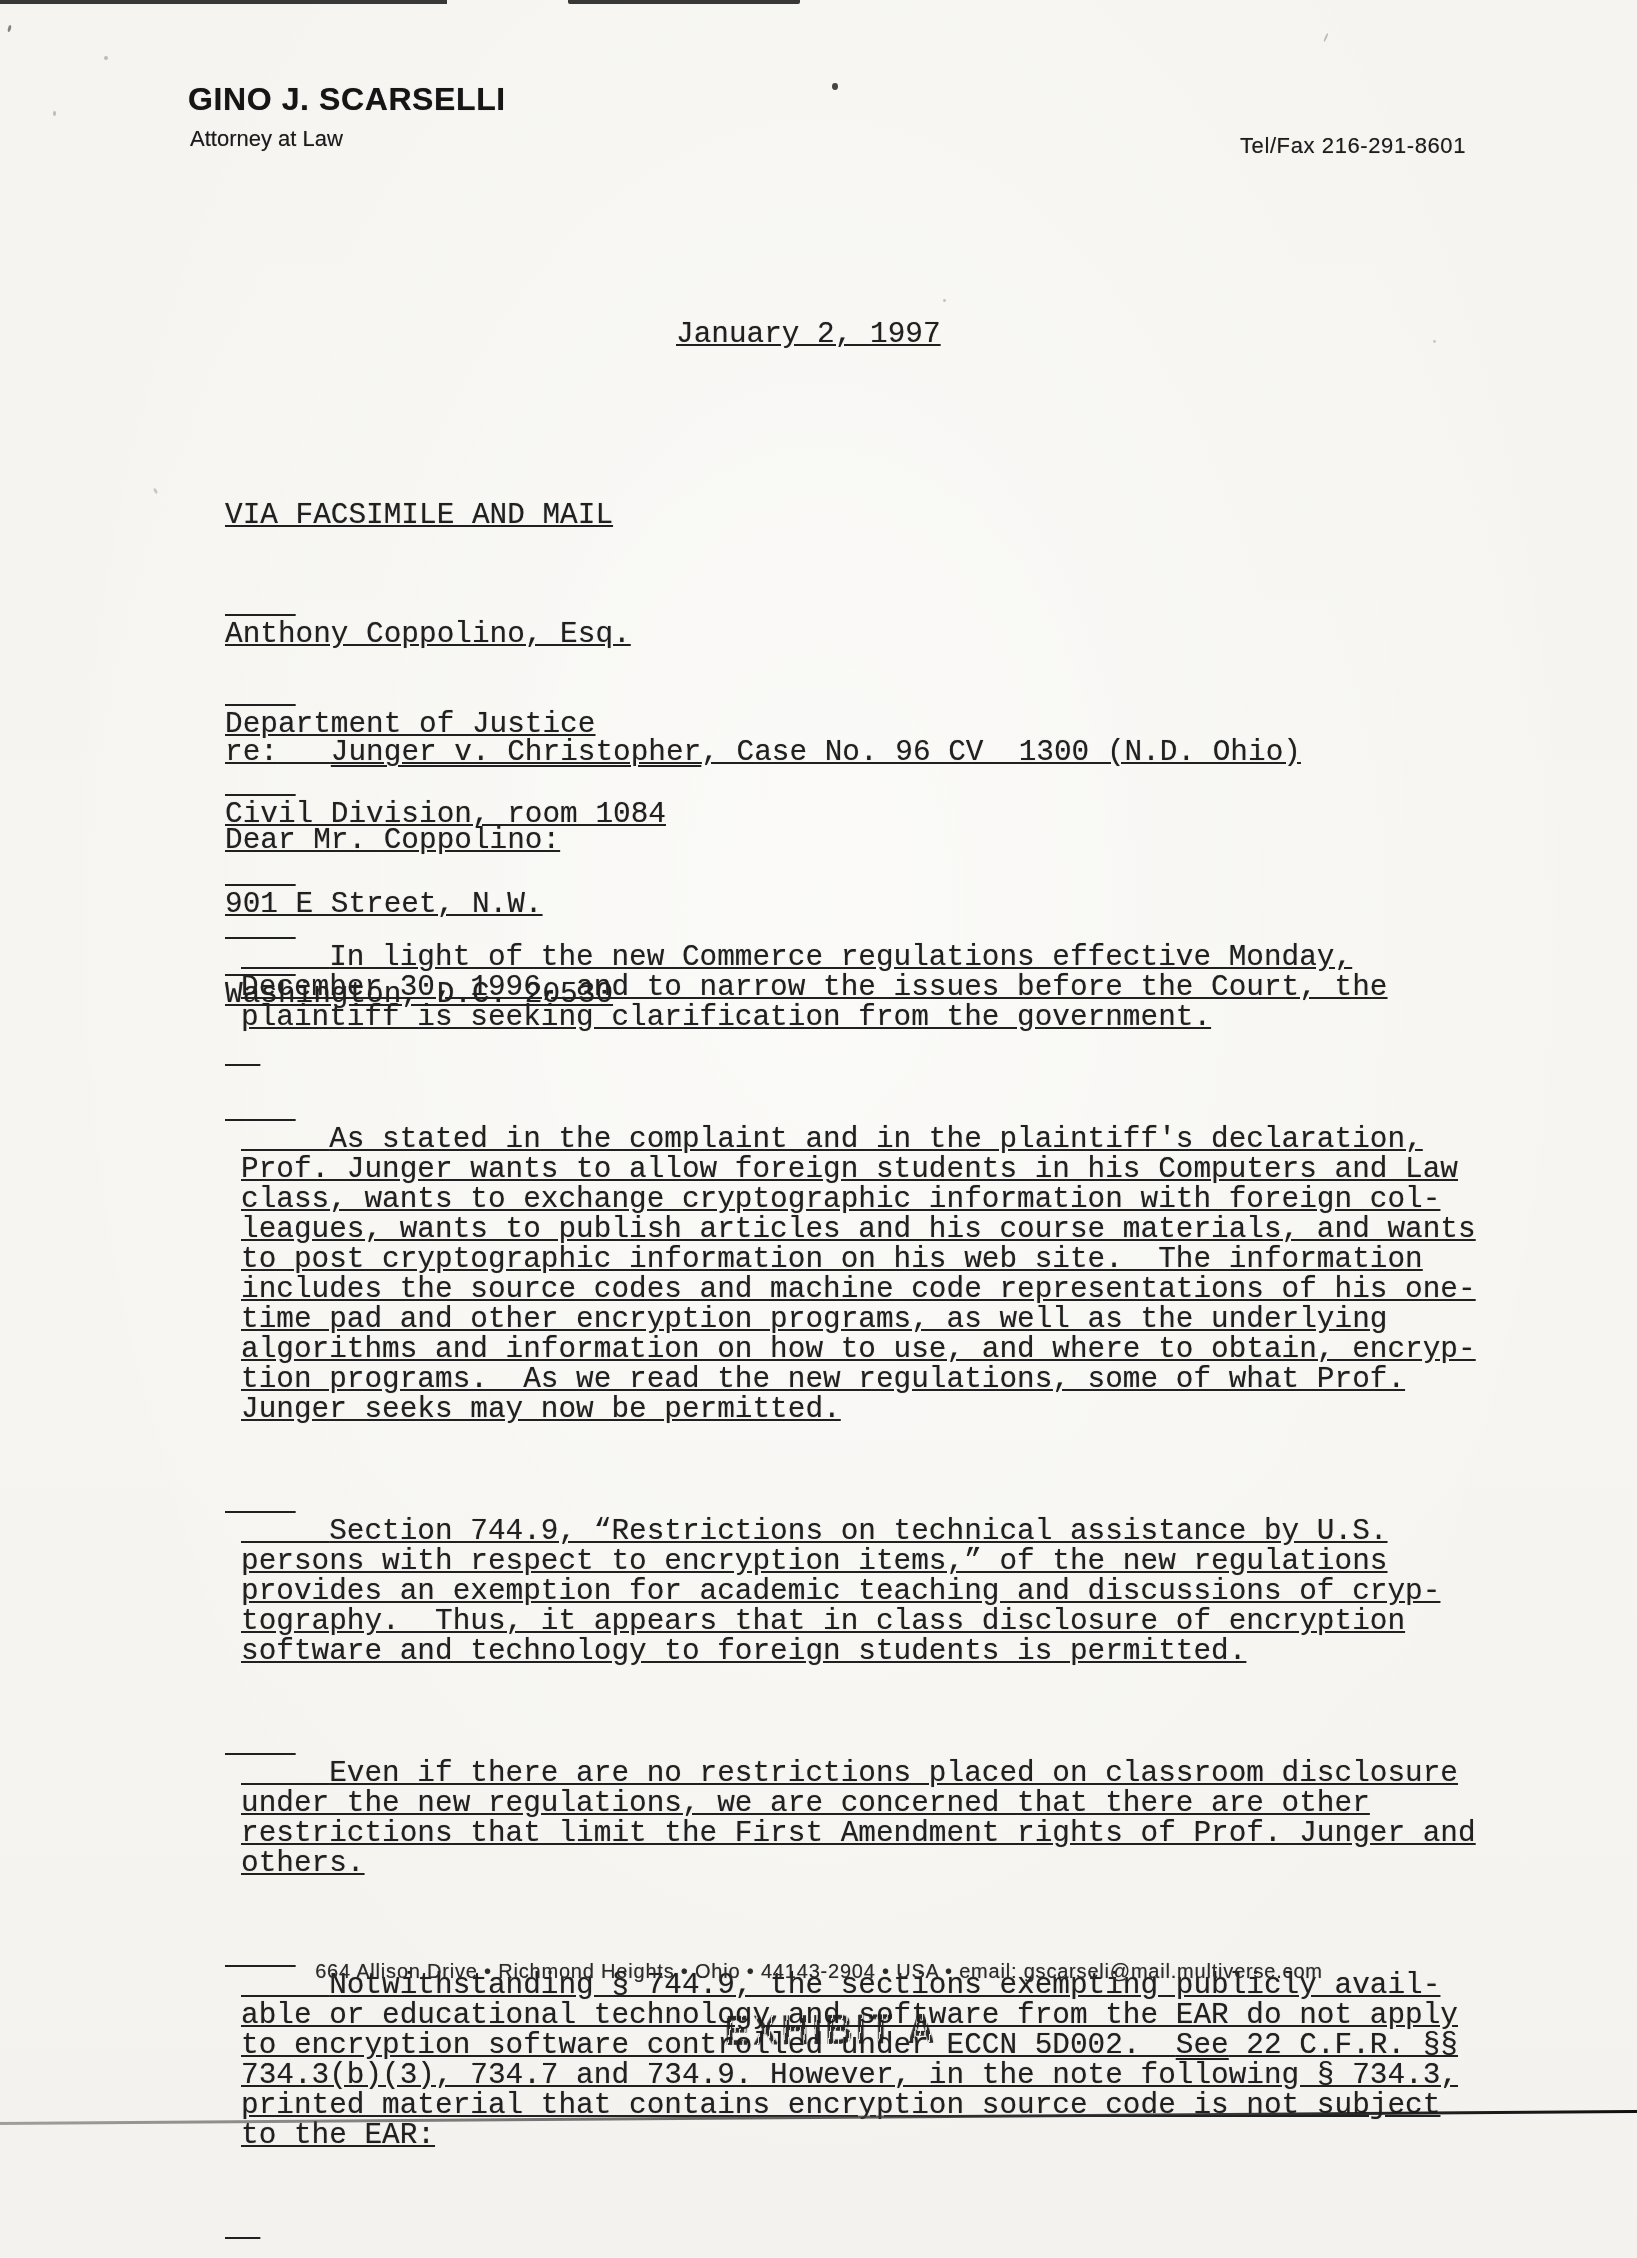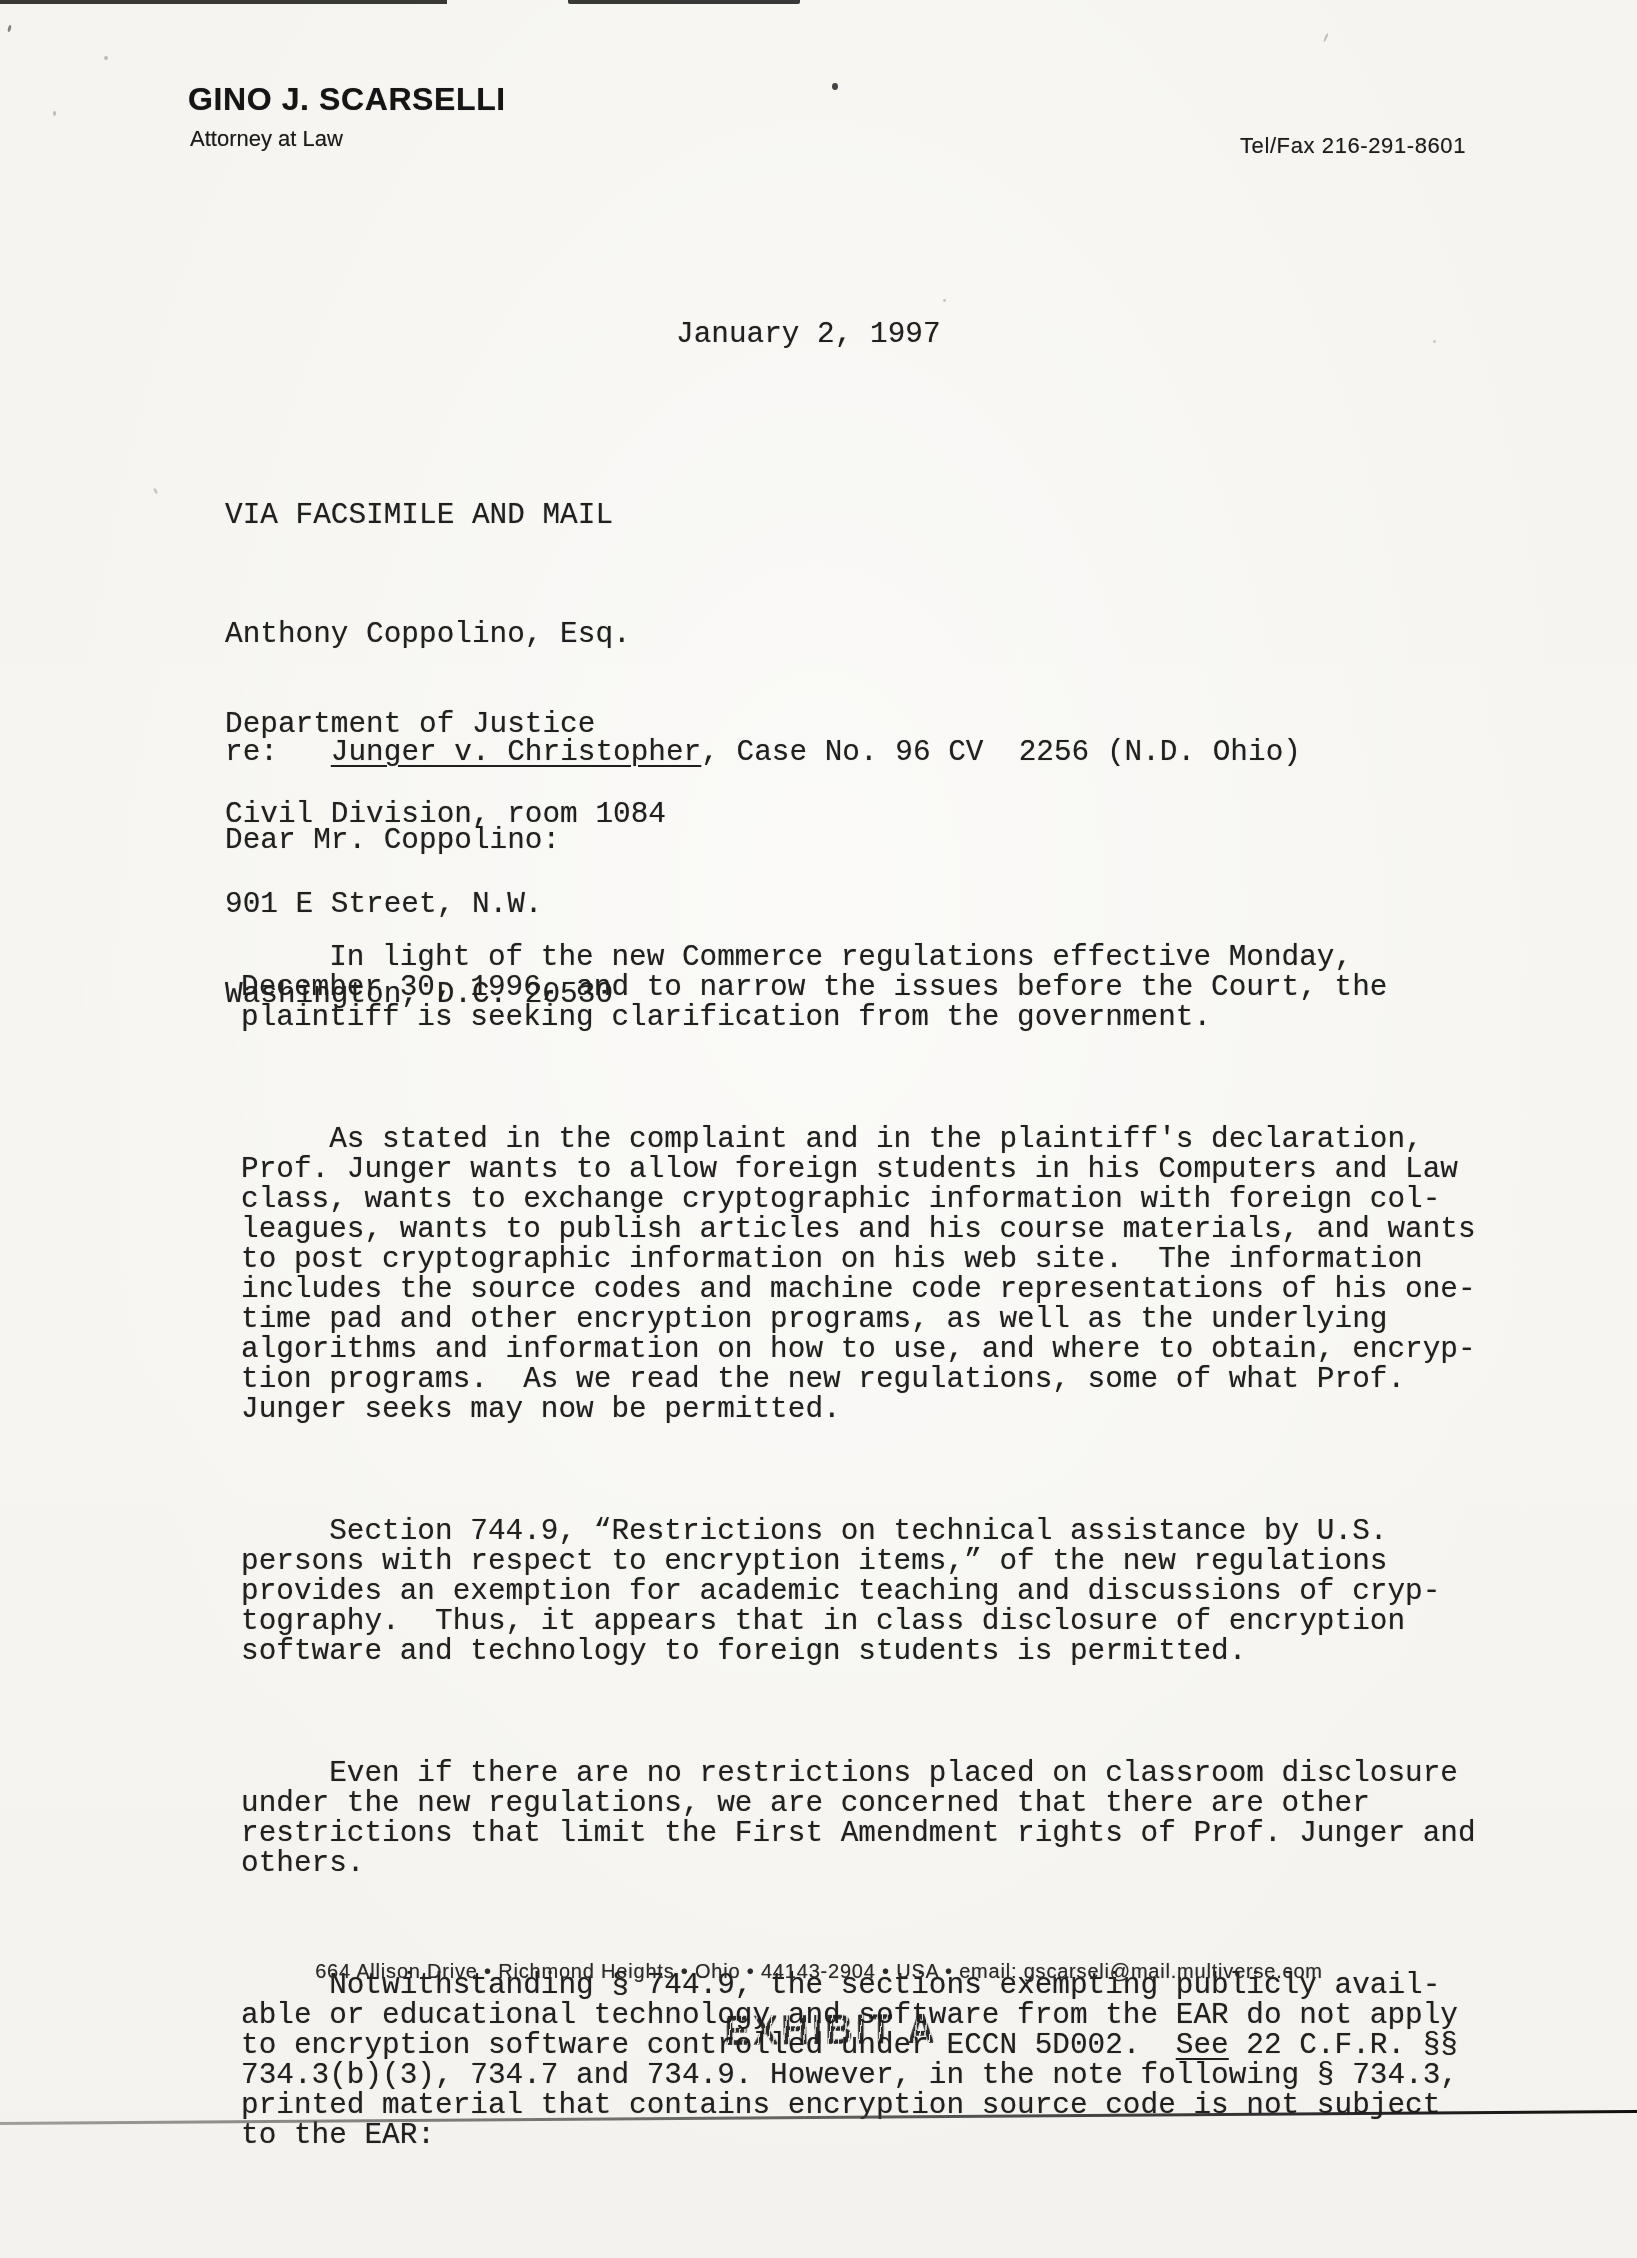--- a/index.html
+++ b/index.html
@@ -14,20 +14,21 @@
     color:#1e1e1e;
   }
   .mono{
     font-family:"Liberation Mono","DejaVu Sans Mono",monospace;
     font-size:29.4px;
     line-height:30px;
     color:#202020;
     white-space:pre-wrap;
     text-shadow:0 0 1px rgba(45,45,45,.45);
     letter-spacing:0;
+    text-decoration:underline;
   }
   .abs{position:absolute;}
   
   .lh-name{
     position:absolute;left:188px;top:81px;
     font-size:32px;font-weight:700;letter-spacing:0.6px;color:#151515;
     text-shadow:0 0 0.7px rgba(20,20,20,.6);
   }
   .lh-title{
     position:absolute;left:190px;top:126px;
@@ -117,21 +118,21 @@
   <div class="abs mono via">VIA FACSIMILE AND MAIL</div>
 
   <div class="abs mono recipient">
     <div>Anthony Coppolino, Esq.</div>
     <div>Department of Justice</div>
     <div>Civil Division, room 1084</div>
     <div>901 E Street, N.W.</div>
     <div>Washington, D.C. 20530</div>
   </div>
 
-  <div class="abs mono reline"><span>re:</span><span>   </span><span class="ul">Junger v. Christopher</span><span>, Case No. 96 CV  2256 (N.D. Ohio)</span></div>
+  <div class="abs mono reline"><span>re:</span><span>   </span><span class="ul">Junger v. Christopher</span><span>, Case No. 96 CV  1300 (N.D. Ohio)</span></div>
 
   <div class="abs mono salutation">Dear Mr. Coppolino:</div>
 
   <div class="abs mono bodytext">
     <p>     In light of the new Commerce regulations effective Monday,
 December 30, 1996, and to narrow the issues before the Court, the
 plaintiff is seeking clarification from the government.</p>
     <p>     As stated in the complaint and in the plaintiff's declaration,
 Prof. Junger wants to allow foreign students in his Computers and Law
 class, wants to exchange cryptographic information with foreign col-

